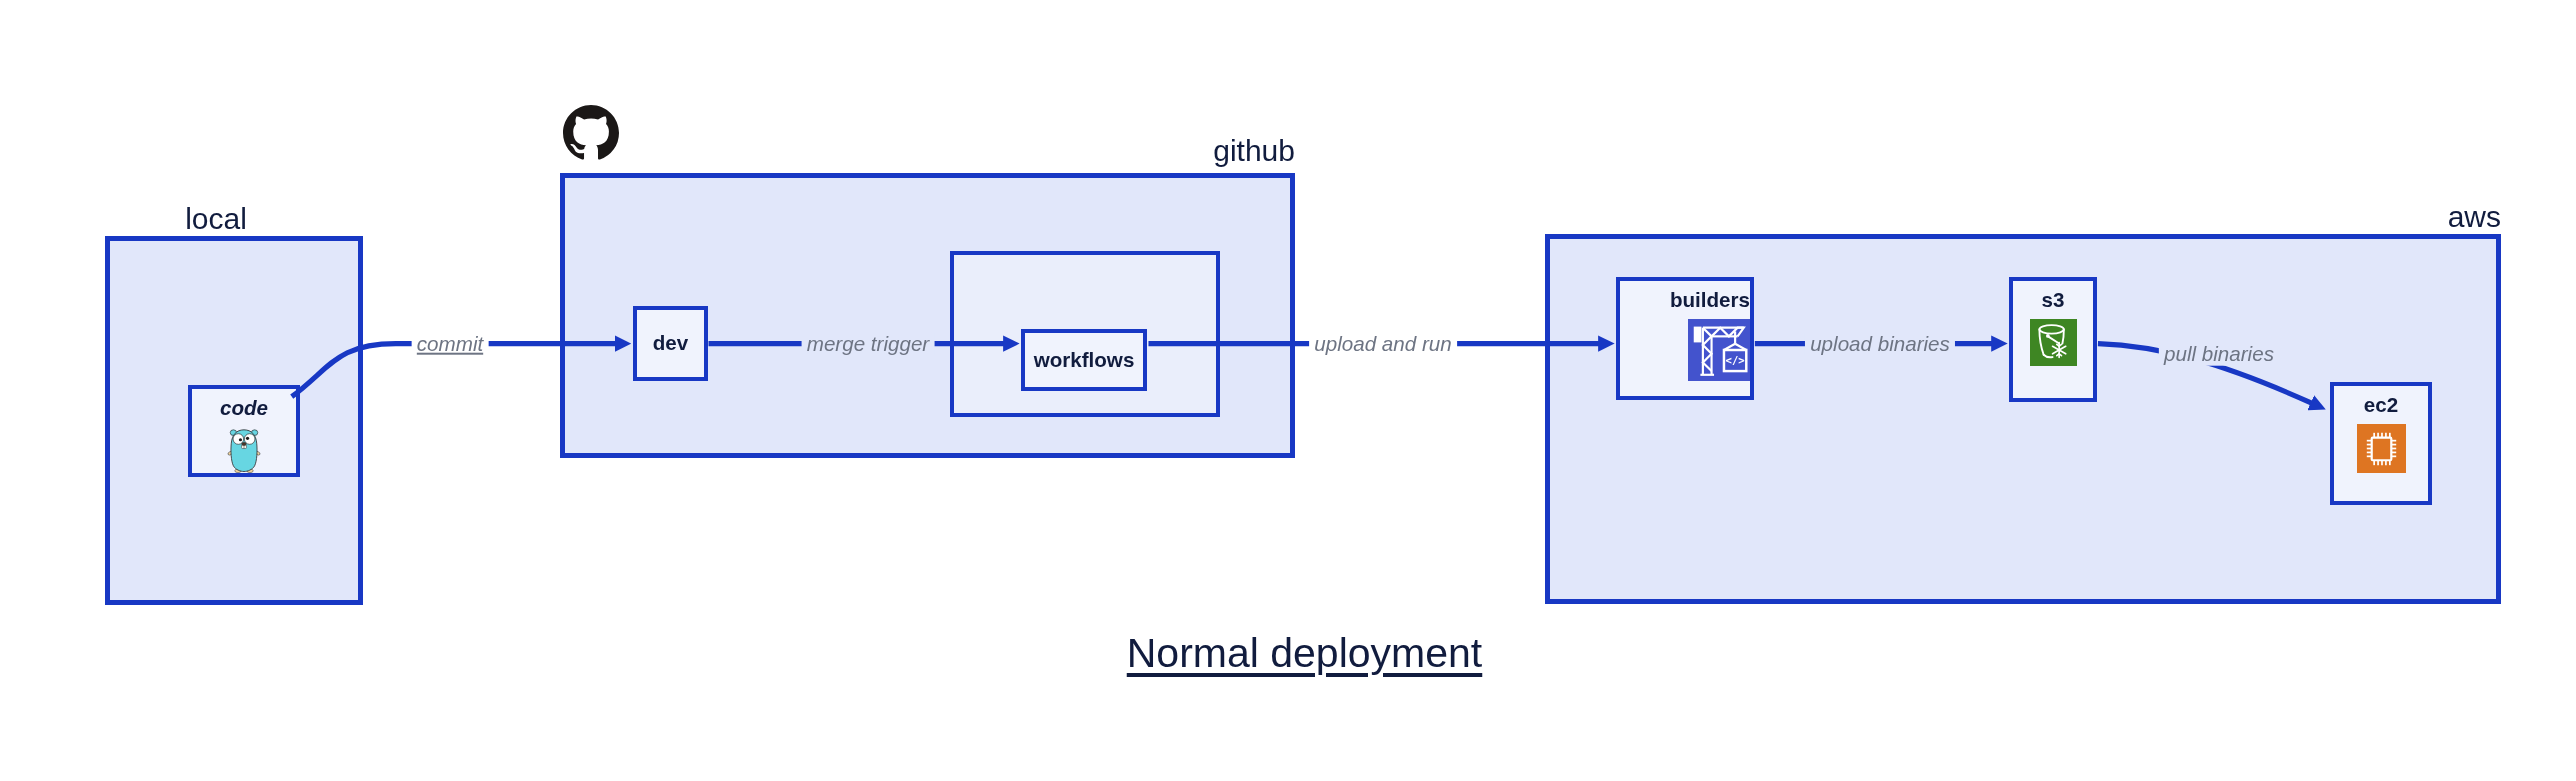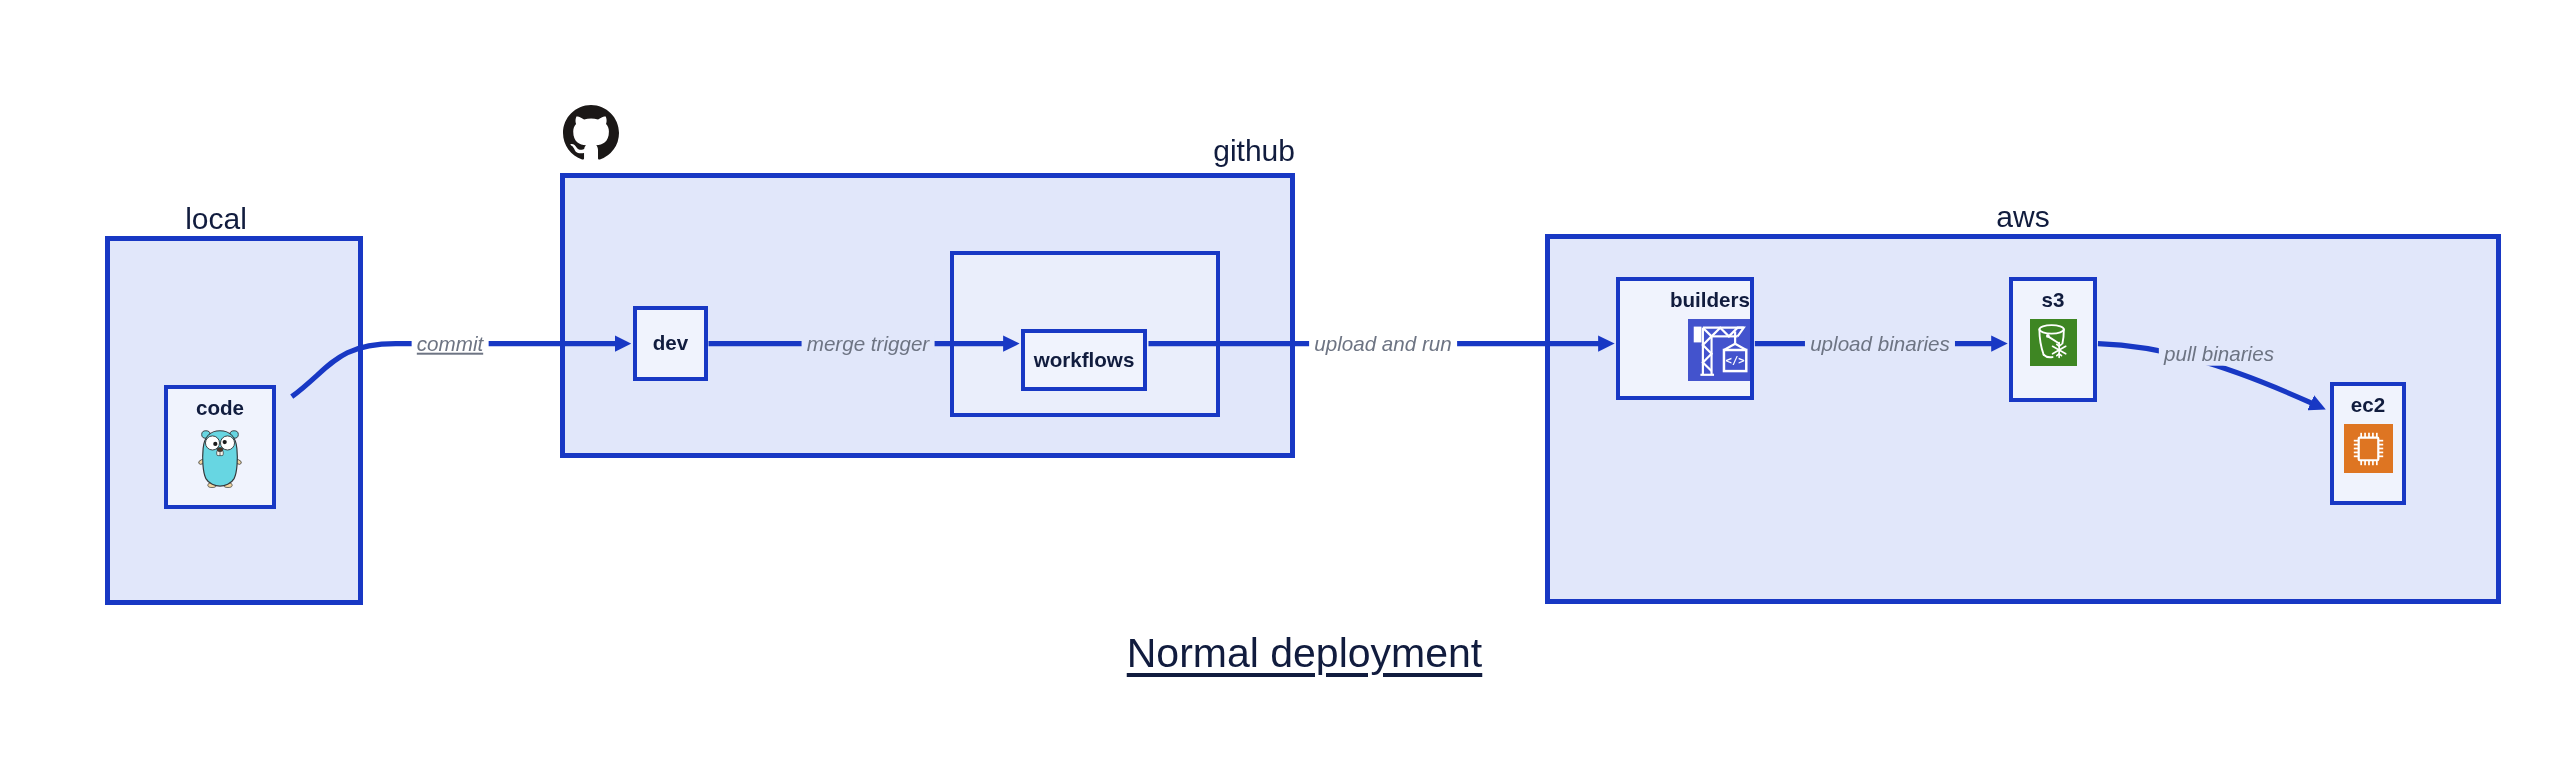--- a/index.html
+++ b/index.html
@@ -46,28 +46,28 @@
 <div class="canvas">
 
   <div class="container-label" style="left:87px;top:204px;width:258px;text-align:center;">local</div>
   <div class="container-box" style="left:105px;top:236px;width:258px;height:369px;"></div>
 
   <div class="container-label" style="left:1037px;top:136px;width:258px;text-align:right;">github</div>
   <div class="container-box" style="left:560px;top:173px;width:735px;height:285px;"></div>
 
   <div class="mid-box" style="left:950px;top:251px;width:270px;height:166px;"></div>
 
-  <div class="container-label" style="left:1545px;top:202px;width:956px;text-align:center;">aws</div>
+  <div class="container-label" style="left:1545px;top:202px;width:956px;text-align:right;">aws</div>
   <div class="container-box" style="left:1545px;top:234px;width:956px;height:370px;"></div>
 
   <svg class="gh-logo" width="56" height="56" viewBox="0 0 16 16">
     <path fill="#1b1817" d="M8 0C3.58 0 0 3.58 0 8c0 3.54 2.29 6.53 5.47 7.59.4.07.55-.17.55-.38 0-.19-.01-.82-.01-1.49-2.01.37-2.53-.49-2.69-.94-.09-.23-.48-.94-.82-1.13-.28-.15-.68-.52-.01-.53.63-.01 1.08.58 1.23.82.72 1.21 1.87.87 2.33.66.07-.52.28-.87.51-1.07-1.78-.2-3.64-.89-3.64-3.95 0-.87.31-1.59.82-2.15-.08-.2-.36-1.02.08-2.12 0 0 .67-.21 2.2.82.64-.18 1.32-.27 2-.27s1.36.09 2 .27c1.53-1.04 2.2-.82 2.2-.82.44 1.1.16 1.92.08 2.12.51.56.82 1.27.82 2.15 0 3.07-1.87 3.75-3.65 3.95.29.25.54.73.54 1.48 0 1.07-.01 1.93-.01 2.2 0 .21.15.46.55.38A8.01 8.01 0 0 0 16 8c0-4.42-3.58-8-8-8z"></path>
   </svg>
 
-  <div class="node" style="left:164px;top:385px;width:112px;height:124px;">
+  <div class="node" style="left:188px;top:385px;width:112px;height:92px;font-style:italic;">
     <div class="node-label toplab">code</div>
     <svg class="icon-tile" width="48" height="61" viewBox="0 0 100 130">
       <ellipse cx="20" cy="16" rx="9" ry="8" fill="#67d6e2" stroke="#36393b" stroke-width="2"></ellipse>
       <ellipse cx="80" cy="16" rx="9" ry="8" fill="#67d6e2" stroke="#36393b" stroke-width="2"></ellipse>
       <ellipse cx="12" cy="74" rx="8" ry="4.5" fill="#f2d5a0" stroke="#36393b" stroke-width="1.5" transform="rotate(-25 12 74)"></ellipse>
       <ellipse cx="88" cy="74" rx="8" ry="4.5" fill="#f2d5a0" stroke="#36393b" stroke-width="1.5" transform="rotate(25 88 74)"></ellipse>
       <ellipse cx="33" cy="124" rx="9" ry="5" fill="#f2d5a0" stroke="#36393b" stroke-width="1.5"></ellipse>
       <ellipse cx="67" cy="124" rx="9" ry="5" fill="#f2d5a0" stroke="#36393b" stroke-width="1.5"></ellipse>
       <path d="M50 8 C29 8 16 22 14 46 C12 66 13 96 20 110 C26 121 40 126 50 126 C60 126 74 121 80 110 C87 96 88 66 86 46 C84 22 71 8 50 8 Z" fill="#67d6e2" stroke="#36393b" stroke-width="2.5"></path>
       <circle cx="34" cy="34" r="15" fill="#ffffff" stroke="#36393b" stroke-width="2"></circle>
@@ -124,21 +124,21 @@
       <g stroke="#ffffff" stroke-width="3.5" fill="none" stroke-linecap="round">
         <line x1="62" y1="50" x2="62" y2="82"></line>
         <line x1="48" y1="58" x2="76" y2="74"></line>
         <line x1="48" y1="74" x2="76" y2="58"></line>
         <path d="M57 54 L62 58 L67 54"></path>
         <path d="M57 78 L62 74 L67 78"></path>
       </g>
     </svg>
   </div>
 
-  <div class="node" style="left:2330px;top:382px;width:76px;height:123px;">
+  <div class="node" style="left:2330px;top:382px;width:102px;height:123px;">
     <div class="node-label toplab">ec2</div>
     <svg class="icon-tile" width="49" height="49" viewBox="0 0 100 100">
       <rect x="0" y="0" width="100" height="100" fill="#de7522"></rect>
       <rect x="30" y="28" width="40" height="46" rx="2" fill="none" stroke="#ffffff" stroke-width="4.5"></rect>
       <g stroke="#ffffff" stroke-width="3.5">
         <line x1="35" y1="28" x2="35" y2="18"></line>
           <line x1="43" y1="28" x2="43" y2="18"></line>
         <line x1="51" y1="28" x2="51" y2="18"></line>
           <line x1="59" y1="28" x2="59" y2="18"></line>
         <line x1="67" y1="28" x2="67" y2="18"></line>

